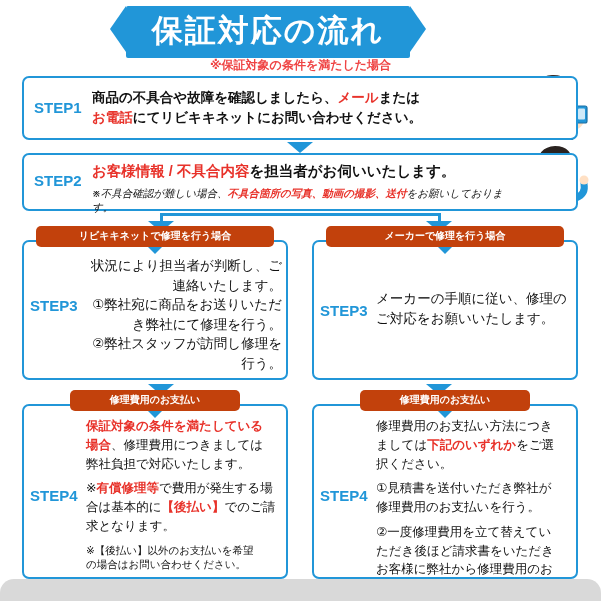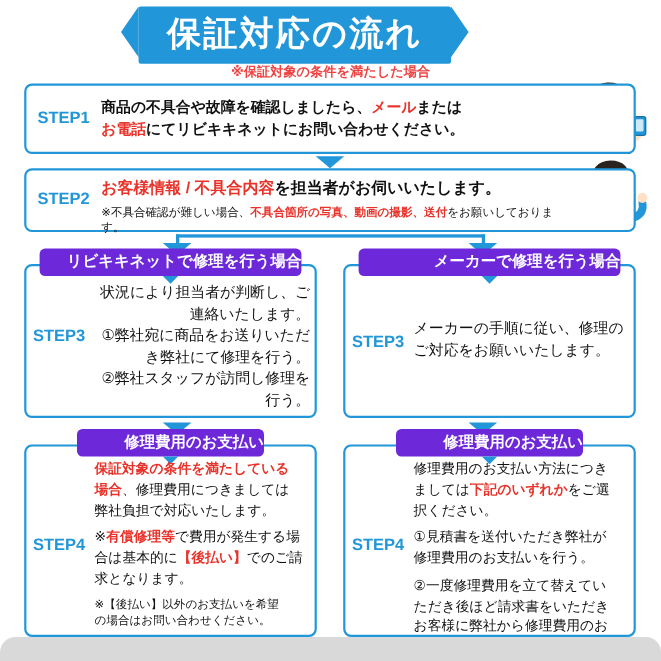--- a/index.html
+++ b/index.html
@@ -55,23 +55,23 @@
     position:absolute;
     font-size:13.5px;line-height:1.45;color:#111111;
   }
   .b{font-weight:bold;}
   .red{color:#e8322a;font-weight:bold;}
   .small{font-size:10.5px;line-height:1.35;}
 
   
   .ribbon{
     position:absolute;
-    background:#6d28d9;color:#ffffff;font-weight:bold;
-    font-size:14px;
-    text-align:right;
+    background:#c2410c;color:#ffffff;font-weight:bold;
+    font-size:10px;
+    text-align:center;
     border-radius:5px;
     padding:3px 0 4px 0;
     box-sizing:border-box;
   }
   .ribbon::after{
     content:"";position:absolute;left:50%;margin-left:-7px;bottom:-7px;
     width:0;height:0;border-left:7px solid transparent;border-right:7px solid transparent;
     border-top:7px solid #2196d8;
   }
 
@@ -164,21 +164,21 @@
       <circle cx="64" cy="40" r="4.5" fill="#ffe0c4"></circle>
     </svg>
   </div>
 
   <div class="box" style="left:22px;top:153px;width:556px;height:58px;"></div>
   <div class="steplabel" style="left:34px;top:172px;">STEP2</div>
   <div class="bodytext" style="left:92px;top:161px;width:430px;">
     <div style="font-size:14.5px;">
       <span class="red">お客様情報 / 不具合内容</span><span class="b">を担当者がお伺いいたします。</span>
     </div>
-    <div class="small" style="margin-top:4px;">
+    <div class="small" style="margin-top:4px;font-style:italic;">
       <span>※不具合確認が難しい場合、</span><span class="red">不具合箇所の写真、動画の撮影、送付</span><span>をお願いしております。</span>
     </div>
   </div>
 
   <div class="connector" style="left:160px;top:213px;width:281px;height:3px;"></div>
   <div class="connector" style="left:160px;top:213px;width:3px;height:10px;"></div>
   <div class="connector" style="left:438px;top:213px;width:3px;height:10px;"></div>
   <div class="arrow-down" style="left:148px;top:221px;"></div>
   <div class="arrow-down" style="left:426px;top:221px;"></div>
 

